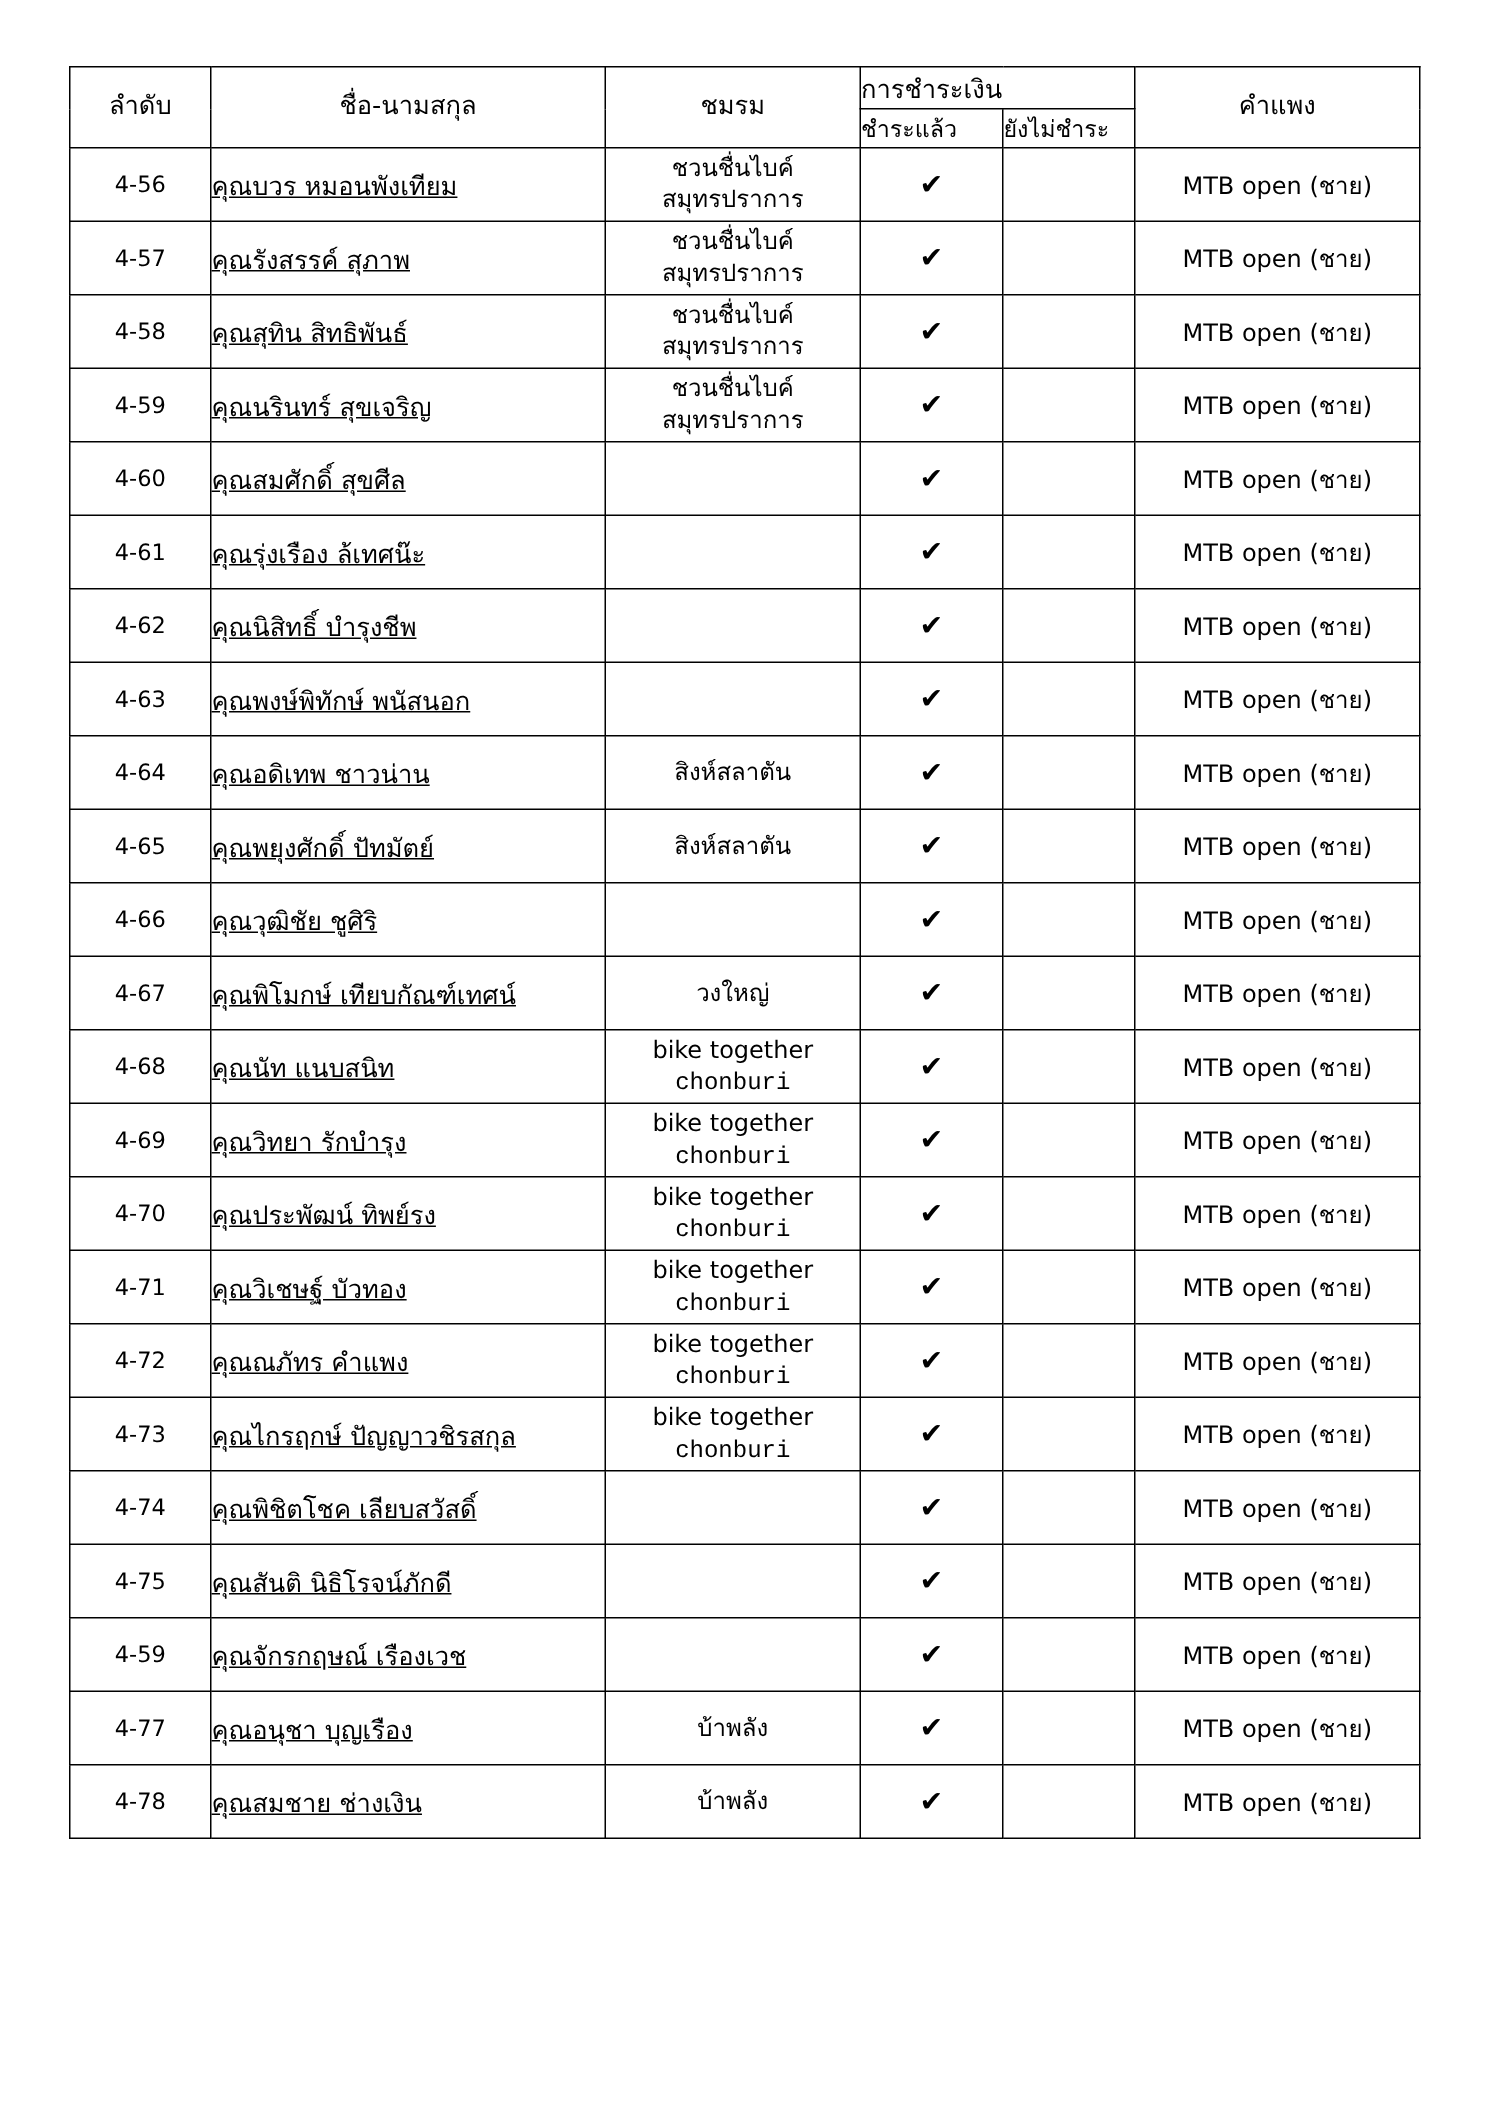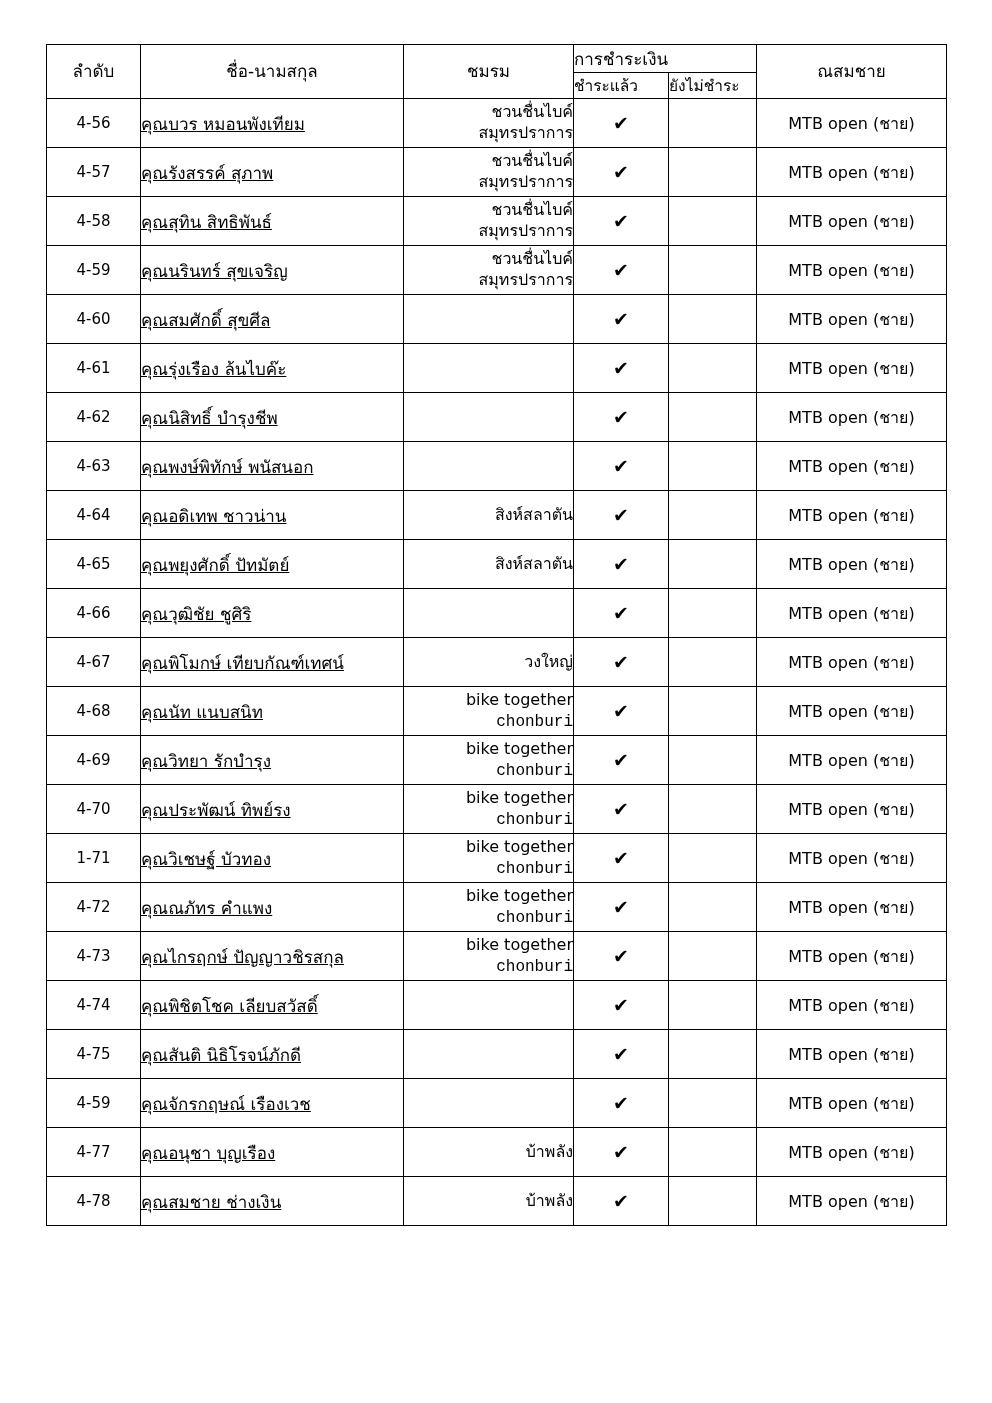--- a/index.html
+++ b/index.html
@@ -59,21 +59,21 @@
     font-size: 15px;
     height: 48px;
   }
   td.name {
     text-align: left;
     font-size: 17px;
     padding-left: 22px;
     text-decoration: underline;
   }
   td.club {
-    text-align: right;
+    text-align: center;
     font-size: 16px;
     padding-left: 8px;
     line-height: 1.45;
   }
   td.club .l2 { display: block; font-family: Liberation Mono, monospace; }
   td.mark {
     text-align: center;
     vertical-align: top;
     font-size: 19px;
     padding-top: 2px;
@@ -99,21 +99,21 @@
         <col class="c-paid">
         <col class="c-unpaid">
         <col class="c-type">
     </colgroup>
     <thead>
       <tr>
         <th class="hdr-cell" rowspan="2">ลำดับ</th>
         <th class="hdr-cell" rowspan="2">ชื่อ-นามสกุล</th>
         <th class="hdr-cell" rowspan="2">ชมรม</th>
         <th class="hdr-pay-group" colspan="2">การชำระเงิน</th>
-        <th class="hdr-cell" rowspan="2">ณสมชาย</th>
+        <th class="hdr-cell" rowspan="2">คำแพง</th>
       </tr>
       <tr>
         <th class="hdr-sub">ชำระแล้ว</th>
         <th class="hdr-sub">ยังไม่ชำระ</th>
       </tr>
     </thead>
     <tbody id="tbody">
         <tr>
           <td class="no">4-56</td>
           <td class="name">คุณบวร หมอนพังเทียม</td>
@@ -149,21 +149,21 @@
         <tr>
           <td class="no">4-60</td>
           <td class="name">คุณสมศักดิ์ สุขศีล</td>
           <td class="club"><span class="l1"></span><span class="l2"></span></td>
           <td class="mark"><span class="check">✔</span></td>
           <td class="mark blank"></td>
           <td class="type">MTB open (ชาย)</td>
         </tr>
         <tr>
           <td class="no">4-61</td>
-          <td class="name">คุณรุ่งเรือง ล้นไบค๊ะ</td>
+          <td class="name">คุณรุ่งเรือง ล้เทศน๊ะ</td>
           <td class="club"><span class="l1"></span><span class="l2"></span></td>
           <td class="mark"><span class="check">✔</span></td>
           <td class="mark blank"></td>
           <td class="type">MTB open (ชาย)</td>
         </tr>
         <tr>
           <td class="no">4-62</td>
           <td class="name">คุณนิสิทธิ์ บำรุงชีพ</td>
           <td class="club"><span class="l1"></span><span class="l2"></span></td>
           <td class="mark"><span class="check">✔</span></td>
@@ -228,21 +228,21 @@
         </tr>
         <tr>
           <td class="no">4-70</td>
           <td class="name">คุณประพัฒน์  ทิพย์รง</td>
           <td class="club"><span class="l1">bike together</span><span class="l2">chonburi</span></td>
           <td class="mark"><span class="check">✔</span></td>
           <td class="mark blank"></td>
           <td class="type">MTB open (ชาย)</td>
         </tr>
         <tr>
-          <td class="no">1-71</td>
+          <td class="no">4-71</td>
           <td class="name">คุณวิเชษฐ์  บัวทอง</td>
           <td class="club"><span class="l1">bike together</span><span class="l2">chonburi</span></td>
           <td class="mark"><span class="check">✔</span></td>
           <td class="mark blank"></td>
           <td class="type">MTB open (ชาย)</td>
         </tr>
         <tr>
           <td class="no">4-72</td>
           <td class="name">คุณณภัทร คำแพง</td>
           <td class="club"><span class="l1">bike together</span><span class="l2">chonburi</span></td>

